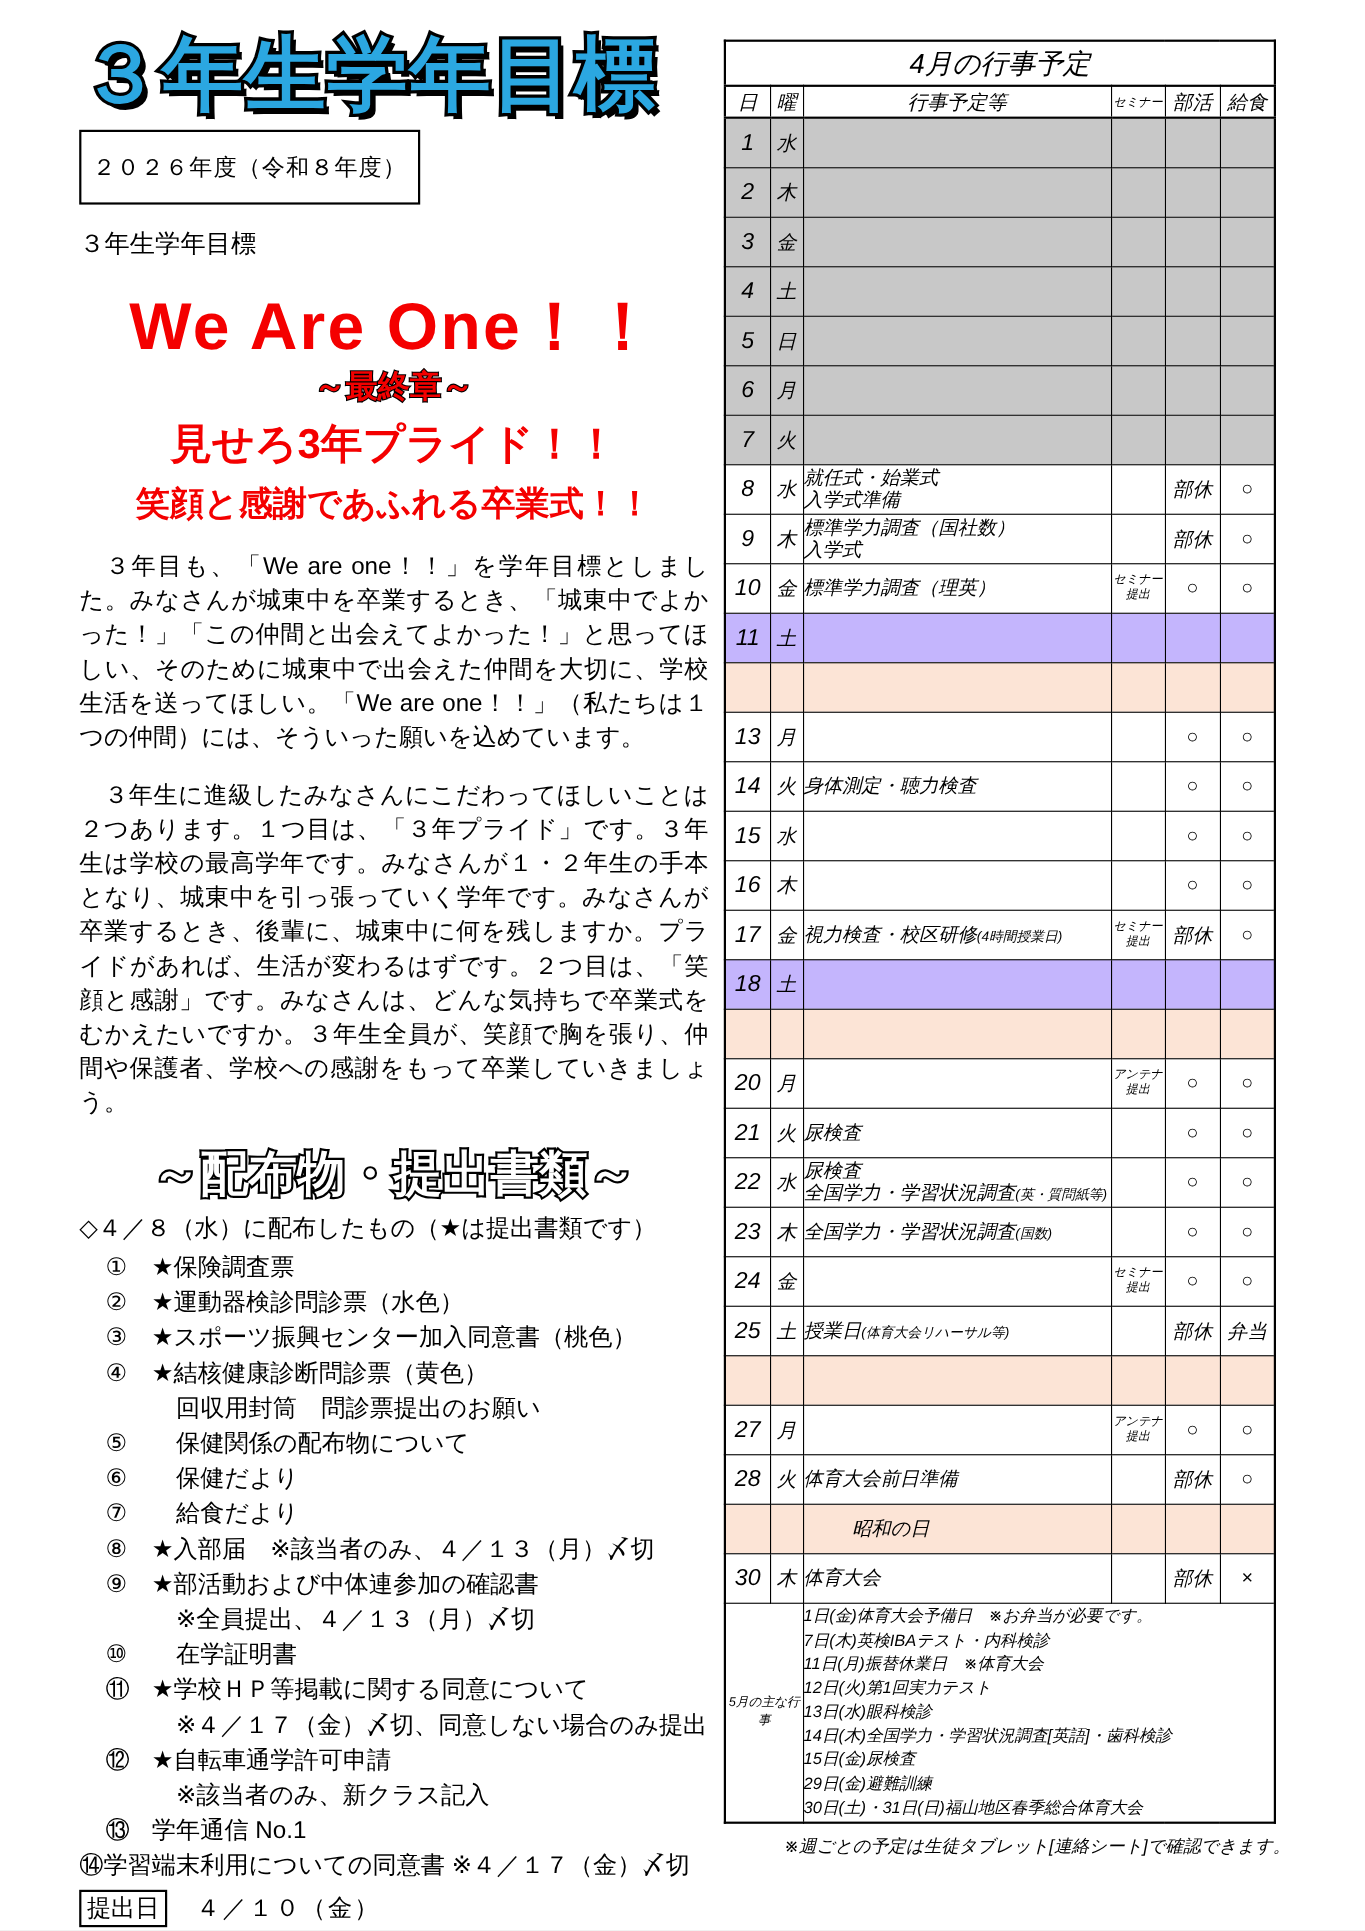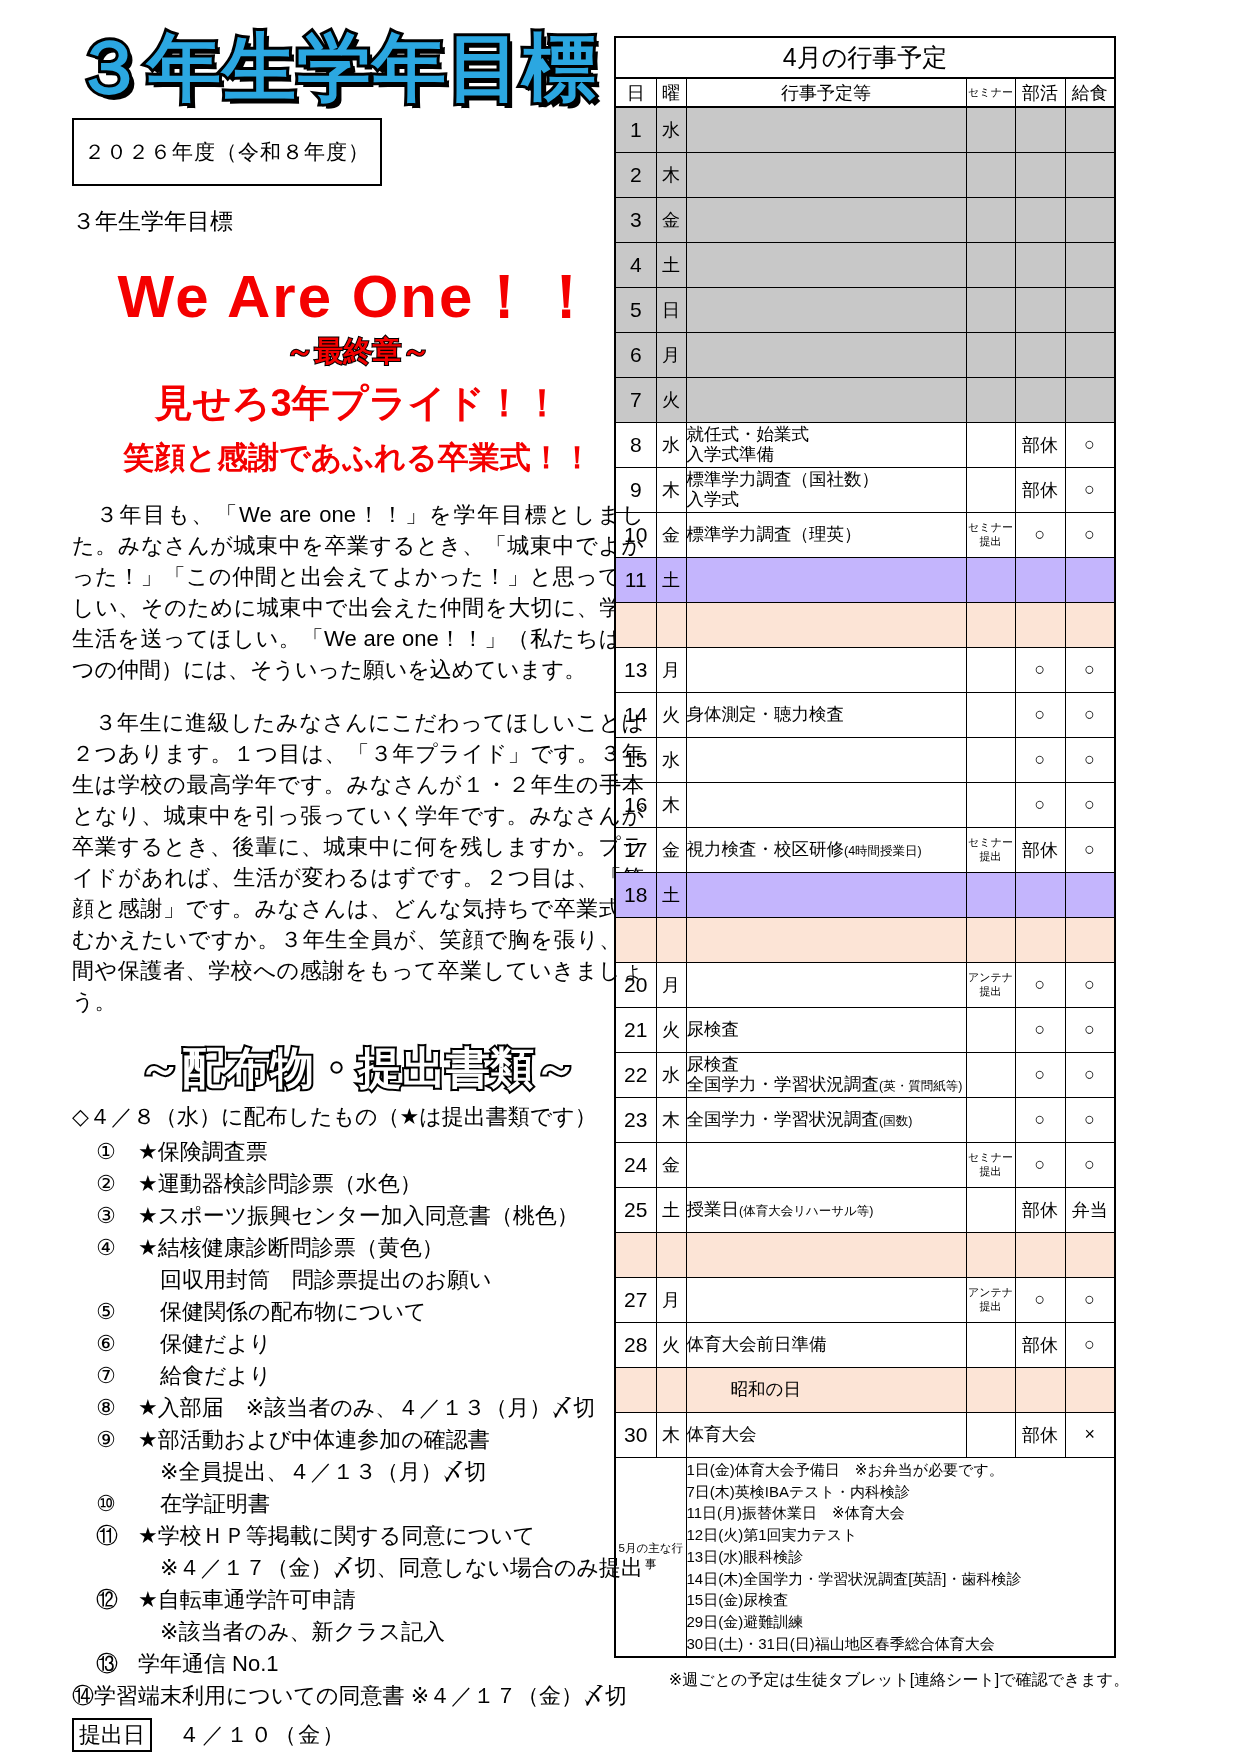--- a/index.html
+++ b/index.html
@@ -40,21 +40,21 @@
   .item.tight .inum { margin-left:0; margin-right:0; width:auto; }
   .isub { font-size:22px; line-height:32px; padding-left:88px; }
   .submit-row { margin-top:6px; font-size:22px; }
   .submit-box { display:inline-block; border:2px solid #000; padding:0 5px; }
   .submit-date { margin-left:20px; letter-spacing:2px; }
   .deadline {
     display:inline-block; margin-top:10px; font-size:22.5px;
     border-bottom:4px double #000; padding-bottom:6px;
   }
   
-  .right { position:absolute; left:614px; top:36px; width:570px; }
+  .right { position:absolute; left:658px; top:36px; width:570px;font-style:italic; }
   table.cal { border-collapse:collapse; table-layout:fixed; width:500px; border:2px solid #000; }
   table.cal td { border:1px solid #000; padding:0; vertical-align:middle; overflow:hidden; }
   tr.cal-title td { height:39px; font-size:25px; text-align:center; border-bottom:2px solid #000; }
   tr.cal-head td { height:27px; font-size:18px; text-align:center; border-bottom:2px solid #000; }
   tr.cal-head td.semh { font-size:11px; }
   tbody tr.day-row { height:45px; }
   td.c-day { text-align:center; font-size:21px; }
   td.c-dow { text-align:center; font-size:18px; }
   td.c-event { font-size:17.5px; padding:1px 5px; line-height:1.12; }
   td.c-event .sm { font-size:12.5px; }

